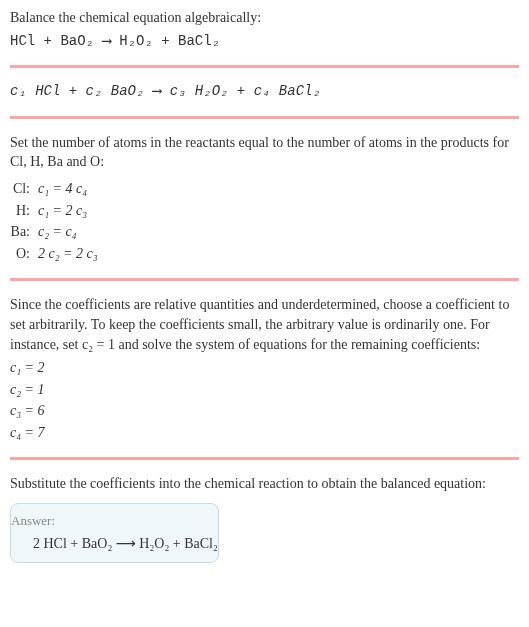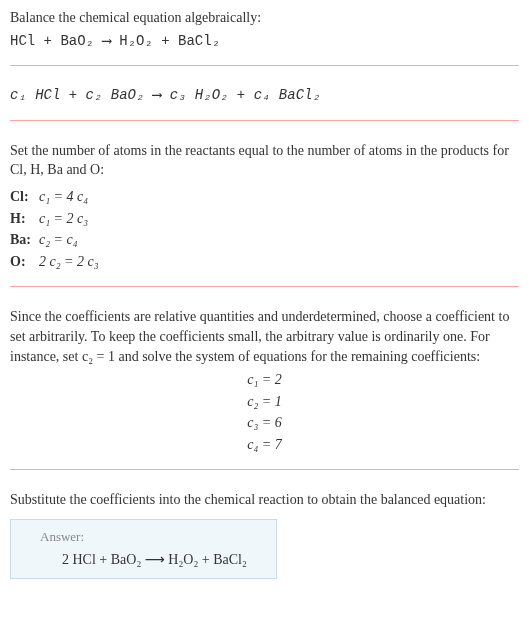--- a/index.html
+++ b/index.html
@@ -10,64 +10,63 @@
     body {
       font-family: Georgia, 'Times New Roman', serif;
       background: #ffffff;
       width: 529px;
       padding: 8px 10px;
       color: #333;
       font-size: 14px;
       line-height: 1.4;
     }
     .section {
-      border-bottom: 1px solid #fca5a5;
+      border-bottom: 3px solid #fca5a5;
       padding-bottom: 14px;
-      margin-bottom: 20px;
+      margin-bottom: 14px;
     }
     .section:last-of-type {
       border-bottom: none;
       margin-bottom: 0;
     }
     .heading {
       margin-bottom: 4px;
     }
     .equation {
       font-family: Liberation Mono, monospace;
       margin-top: 4px;
     }
     .compact {
       margin-top: 2px;
-      text-align: center;
     }
     .italic {
       font-style: italic;
     }
     .atoms-table {
       margin-top: 6px;
       border-collapse: collapse;
     }
     .atoms-table td {
       padding: 1px 6px 1px 0;
       vertical-align: baseline;
     }
     .atoms-table td:first-child {
+      text-align: right;
       padding-right: 8px;
       min-width: 28px;
-      font-weight: bold;
     }
     .coef-list {
       margin-top: 4px;
     }
     .answer-box {
       display: inline-block;
       background: #f0f7fb;
       border: 1px solid #c8dce8;
-      border-radius: 0;
-      padding: 8px 29px;
+      border-radius: 8px;
+      padding: 8px 0;
       margin-top: 6px;
     }
     .answer-label {
       color: #888;
       font-size: 13px;
       margin-bottom: 4px;
     }
     .answer-eq {
       padding-left: 22px;
     }

